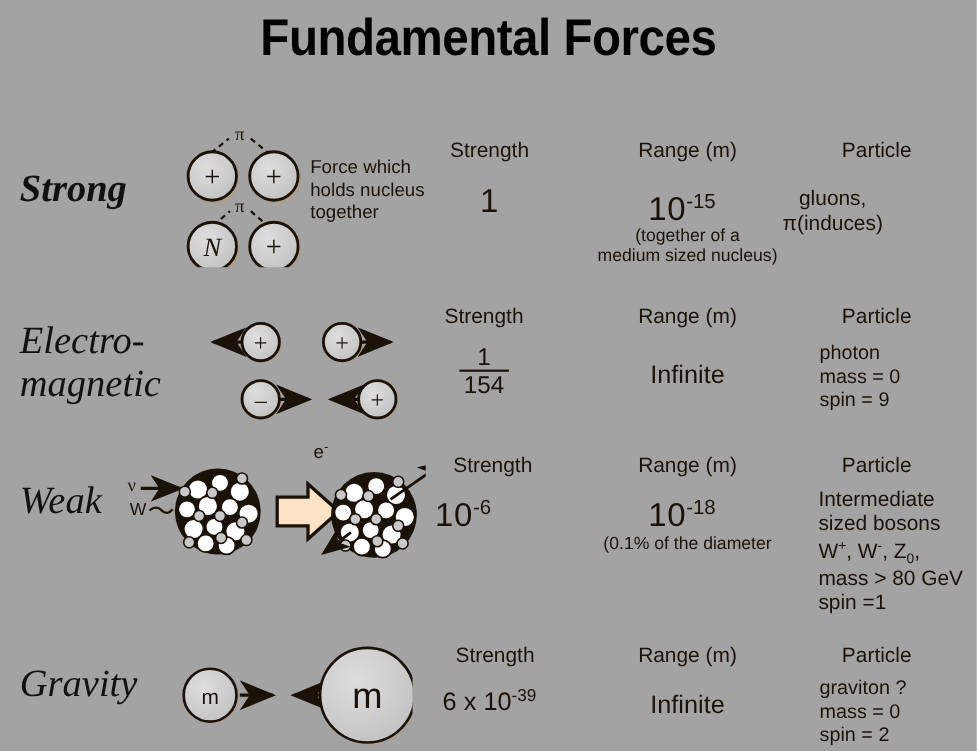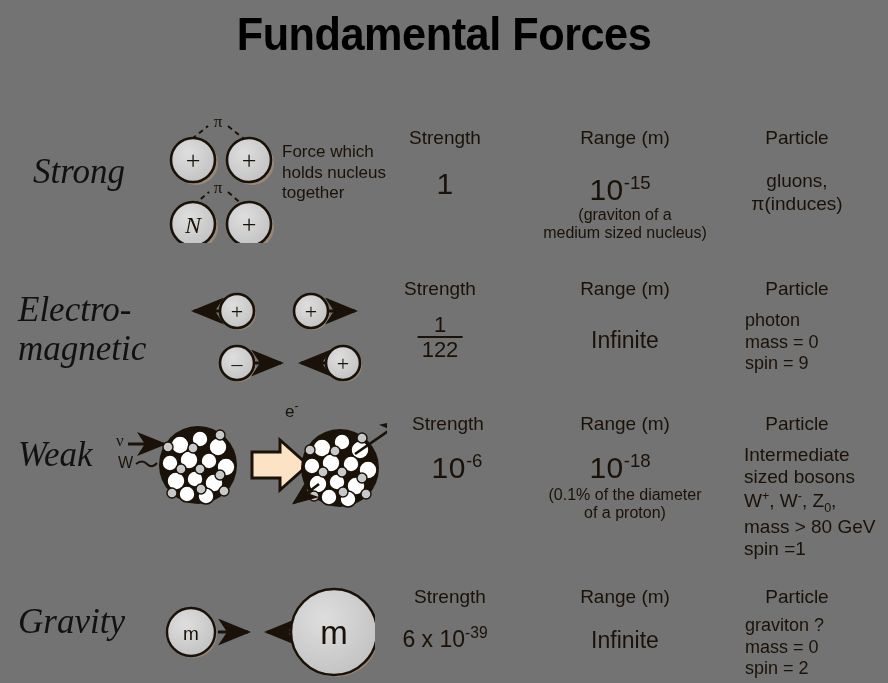--- a/index.html
+++ b/index.html
@@ -5,21 +5,21 @@
 <style>
   html, body {
     margin: 0;
     padding: 0;
     background: #fde3c6;
   }
   #page {
     position: relative;
     width: 888px;
     height: 683px;
-    background: #737373;
+    background: #a3a3a3;
     overflow: hidden;
     font-family: "Liberation Sans", sans-serif;
     color: #1a1208;
   }
 
   
   #title {
     position: absolute;
     top: 6px;
     left: 0;
@@ -90,21 +90,21 @@
 </style>
 </head>
 <body>
 
 <div id="page">
 
   <div id="title">Fundamental Forces</div>
 
   <div class="row" id="row-strong">
 
-    <div class="force-name" style="left:33px; top:42px;">Strong</div>
+    <div class="force-name" style="left:18px; top:42px;font-weight:bold;">Strong</div>
 
     <svg class="art" style="left:160px; top:5px;" width="130" height="128" viewBox="0 0 130 128">
       <defs>
         <radialGradient id="gball" cx="38%" cy="34%" r="72%">
           <stop offset="0%" stop-color="#dedede"></stop>
           <stop offset="100%" stop-color="#c2c2c2"></stop>
         </radialGradient>
       </defs>
 
       <path d="M 32,24 L 48,11" stroke="#1a1208" stroke-width="2" fill="none" stroke-dasharray="5,4"></path>
@@ -136,26 +136,26 @@
     </div>
 
     <div class="col-header ctr" style="left:445px; top:17px;">Strength</div>
     <div class="col-val ctr big-num" style="left:445px; top:57px;">1</div>
 
     <div class="col-header ctr" style="left:625px; top:17px;">Range (m)</div>
     <div class="col-val ctr big-num" style="left:620px; top:62px;text-align:right;">
       <span>10</span><sup>-15</sup>
     </div>
     <div class="col-val ctr note" style="left:625px; top:96px;">
-      <div>(graviton of a</div>
+      <div>(together of a</div>
       <div>medium sized nucleus)</div>
     </div>
 
     <div class="col-header ctr" style="left:797px; top:17px;">Particle</div>
-    <div class="col-val ctr particle" style="left:797px; top:60px;">
+    <div class="col-val ctr particle" style="left:757px; top:60px;">
       <div>gluons,</div>
       <div>π(induces)</div>
     </div>
   </div>
 
   <div class="row" id="row-em">
 
     <div class="force-name two-line" style="left:18px; top:25px;">
       <div>Electro-</div>
       <div>magnetic</div>
@@ -187,21 +187,21 @@
       <line x1="72" y1="76" x2="99" y2="76" stroke="#1a1208" stroke-width="3" marker-end="url(#arw)"></line>
       <line x1="146" y1="76" x2="119" y2="76" stroke="#1a1208" stroke-width="3" marker-end="url(#arw)"></line>
       <circle cx="163" cy="78" r="17" fill="#b79a7e" opacity="0.5"></circle>
       <circle cx="161" cy="76" r="17" fill="url(#gball2)" stroke="#1a1208" stroke-width="2.6"></circle>
       <text x="161" y="84" font-family="'Liberation Serif',serif" font-size="22" text-anchor="middle" fill="#1a1208">+</text>
     </svg>
 
     <div class="col-header ctr" style="left:440px; top:13px;">Strength</div>
     <div class="fraction" style="left:440px; top:48px;">
       <span class="num">1</span>
-      <span class="den">122</span>
+      <span class="den">154</span>
     </div>
 
     <div class="col-header ctr" style="left:625px; top:13px;">Range (m)</div>
     <div class="col-val ctr" style="left:625px; top:62px; font-size:23px;">Infinite</div>
 
     <div class="col-header ctr" style="left:797px; top:13px;">Particle</div>
     <div class="col-val particle" style="left:745px; top:45px; font-size:18px;">
       <div>photon</div>
       <div>mass = 0</div>
       <div>spin = 9</div>
@@ -260,31 +260,30 @@
     </svg>
 
     <div class="col-val" style="left:285px; top:0px; font-size:17px;">
       <span>e</span><sup style="font-size:0.7em">-</sup>
     </div>
 
     <div class="col-val" style="left:78px; top:105px; font-size:17px; line-height:1.2;">
     </div>
 
     <div class="col-header ctr" style="left:448px; top:13px;">Strength</div>
-    <div class="col-val ctr big-num" style="left:457px; top:50px;">
+    <div class="col-val ctr big-num" style="left:421px; top:50px;">
       <span>10</span><sup>-6</sup>
     </div>
 
     <div class="col-header ctr" style="left:625px; top:13px;">Range (m)</div>
     <div class="col-val ctr big-num" style="left:620px; top:50px;">
       <span>10</span><sup>-18</sup>
     </div>
     <div class="col-val ctr note" style="left:625px; top:86px;">
       <div>(0.1% of the diameter</div>
-      <div>of a proton)</div>
     </div>
 
     <div class="col-header ctr" style="left:797px; top:13px;">Particle</div>
     <div class="col-val particle tight" style="left:744px; top:44px;">
       <div>Intermediate</div>
       <div>sized bosons</div>
       <div>
         <span>W</span><sup>+</sup>,
         <span>W</span><sup>-</sup>,
         <span>Z</span><sub>0</sub>,

